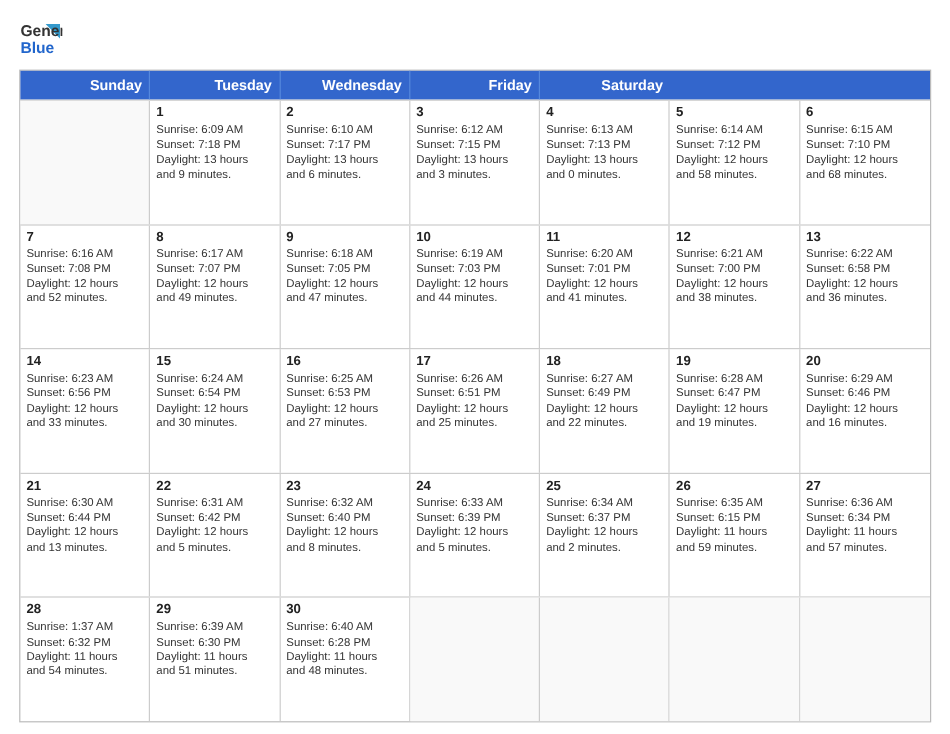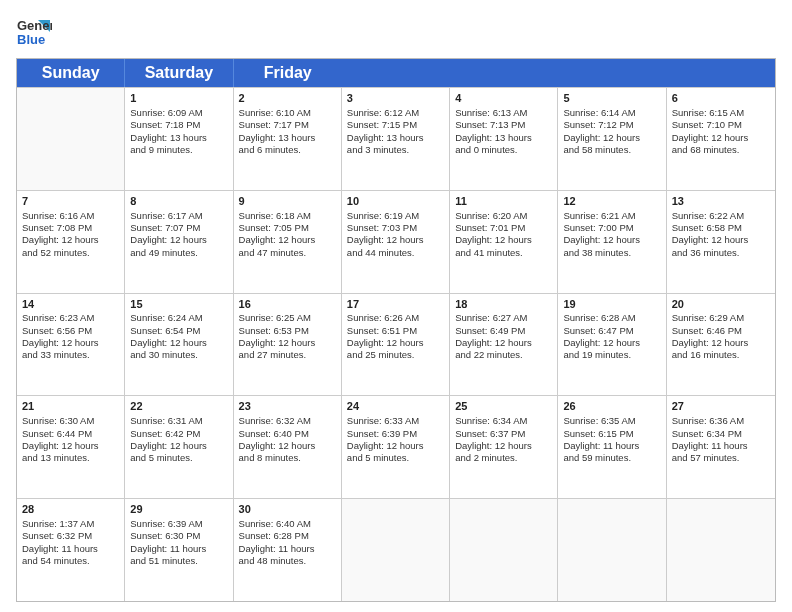--- a/index.html
+++ b/index.html
@@ -47,24 +47,24 @@
       flex-direction: column;
       border: 1px solid #bbb;
     }
     .cal-header-row {
       display: grid;
       grid-template-columns: repeat(7, 1fr);
       background: #3366cc;
     }
     .cal-header-cell {
       color: #fff;
-      font-size: 16px;
+      font-size: 12px;
       font-weight: bold;
       padding: 5px 6px;
-      text-align: center;
+      text-align: right;
       border-right: 1px solid #5588dd;
     }
     .cal-header-cell:last-child { border-right: none; }
     .cal-body {
       display: flex;
       flex-direction: column;
       flex: 1;
     }
     .cal-week {
       display: grid;
@@ -110,22 +110,24 @@
       </div>
     <div class="title-block">
       <div class="month-title"></div>
       <div class="location"></div>
     </div>
   </div>
 
   <div class="calendar">
     <div class="cal-header-row">
     <div class="cal-header-cell">Sunday</div>
+        <div class="cal-header-cell">Tuesday</div>
+        <div class="cal-header-cell">Wednesday</div>
+        <div class="cal-header-cell">Friday</div>
         <div class="cal-header-cell">Saturday</div>
-        <div class="cal-header-cell">Friday</div>
       </div>
     <div class="cal-body">
     <div class="cal-week">
           <div class="cal-cell empty"></div>
           <div class="cal-cell">
             <div class="day-num">1</div>
             <div class="cell-line">Sunrise: 6:09 AM</div>
             <div class="cell-line">Sunset: 7:18 PM</div>
             <div class="cell-line">Daylight: 13 hours</div>
             <div class="cell-line">and 9 minutes.</div>

